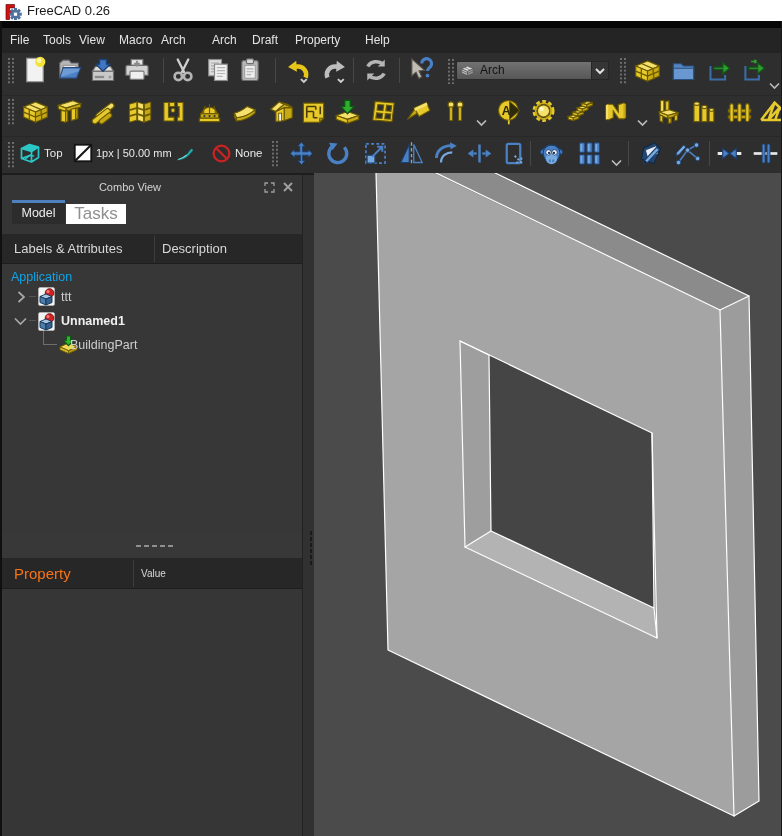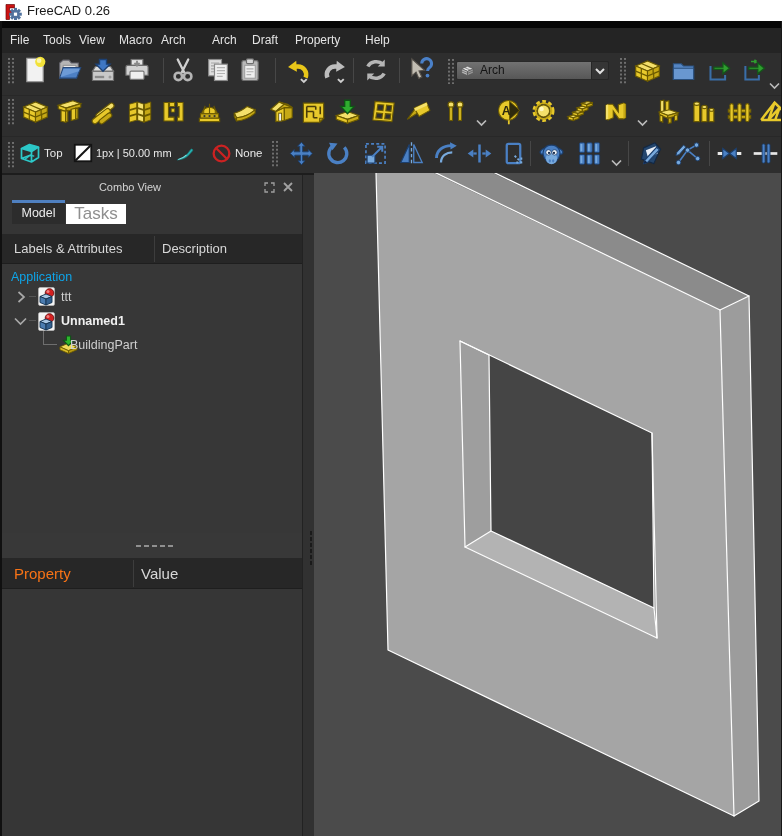--- a/index.html
+++ b/index.html
@@ -529,21 +529,21 @@
 <div class="abs" style="left:70px;top:338px;height:15px;line-height:15px;font-size:12.5px;color:#cfcfcf">BuildingPart</div>
 <div class="abs" style="left:2px;top:533px;width:300px;height:25px;background:#383838"></div>
 <div class="abs" style="left:136px;top:545px;width:5px;height:2px;background:#909090"></div>
 <div class="abs" style="left:144px;top:545px;width:5px;height:2px;background:#909090"></div>
 <div class="abs" style="left:152px;top:545px;width:5px;height:2px;background:#909090"></div>
 <div class="abs" style="left:160px;top:545px;width:5px;height:2px;background:#909090"></div>
 <div class="abs" style="left:168px;top:545px;width:5px;height:2px;background:#909090"></div>
 <div class="abs" style="left:2px;top:558px;width:300px;height:31px;background:#272727;border-bottom:1px solid #1e1e1e;box-sizing:border-box"></div>
 <div class="abs" style="left:14px;top:558px;height:35px;line-height:31px;font-size:15px;color:#f97316">Property</div>
 <div class="abs" style="left:133px;top:560px;width:1px;height:27px;background:#3d3d3d"></div>
-<div class="abs" style="left:141px;top:558px;height:25px;line-height:31px;font-size:15px;color:#d8d8d8">Value</div>
+<div class="abs" style="left:141px;top:558px;height:25px;line-height:31px;font-size:10px;color:#d8d8d8">Value</div>
 <div class="abs" style="left:2px;top:589px;width:300px;height:247px;background:#363636"></div>
 <div class="abs" style="left:302px;top:175px;width:12px;height:661px;background:#313131;border-left:1px solid #222;box-sizing:border-box"></div>
 <div class="abs" style="left:310px;top:531px;width:2px;height:3.5px;background:#1a1a1a"></div>
 <div class="abs" style="left:310px;top:537px;width:2px;height:3.5px;background:#1a1a1a"></div>
 <div class="abs" style="left:310px;top:543px;width:2px;height:3.5px;background:#1a1a1a"></div>
 <div class="abs" style="left:310px;top:549px;width:2px;height:3.5px;background:#1a1a1a"></div>
 <div class="abs" style="left:310px;top:555px;width:2px;height:3.5px;background:#1a1a1a"></div>
 <div class="abs" style="left:310px;top:561px;width:2px;height:3.5px;background:#1a1a1a"></div>
 <svg style="position:absolute;left:314px;top:173px" width="468" height="663" viewBox="314 173 468 663">
 <rect x="314" y="173" width="468" height="663" fill="#4b4b4b"></rect>

